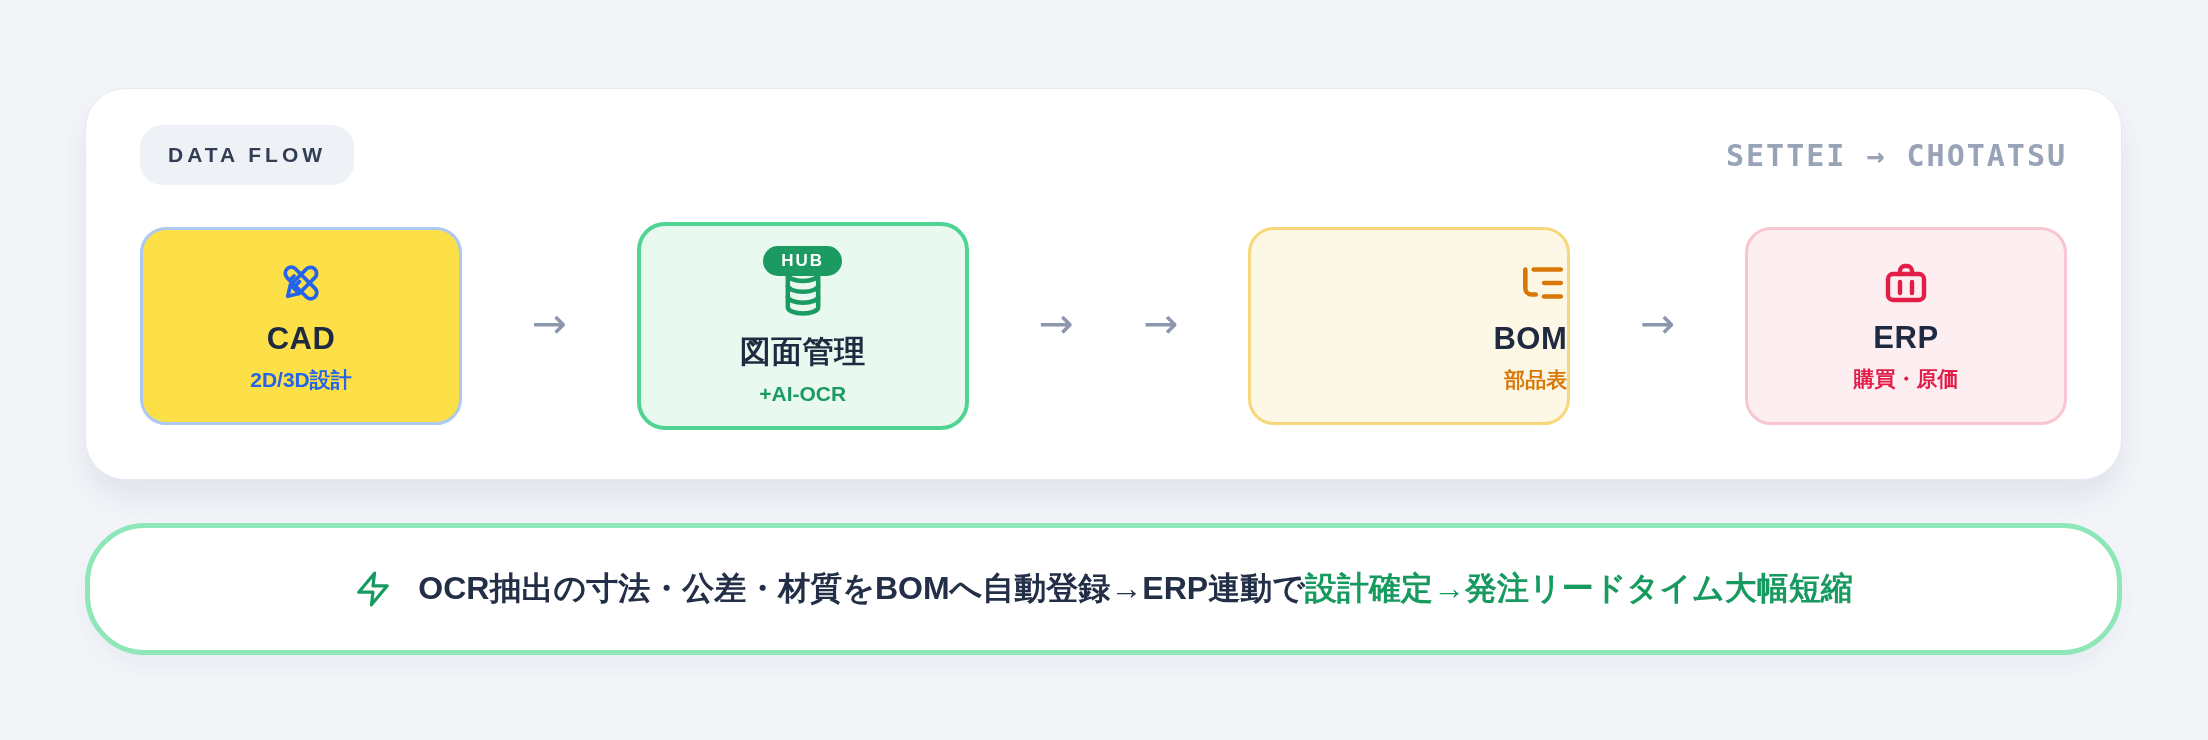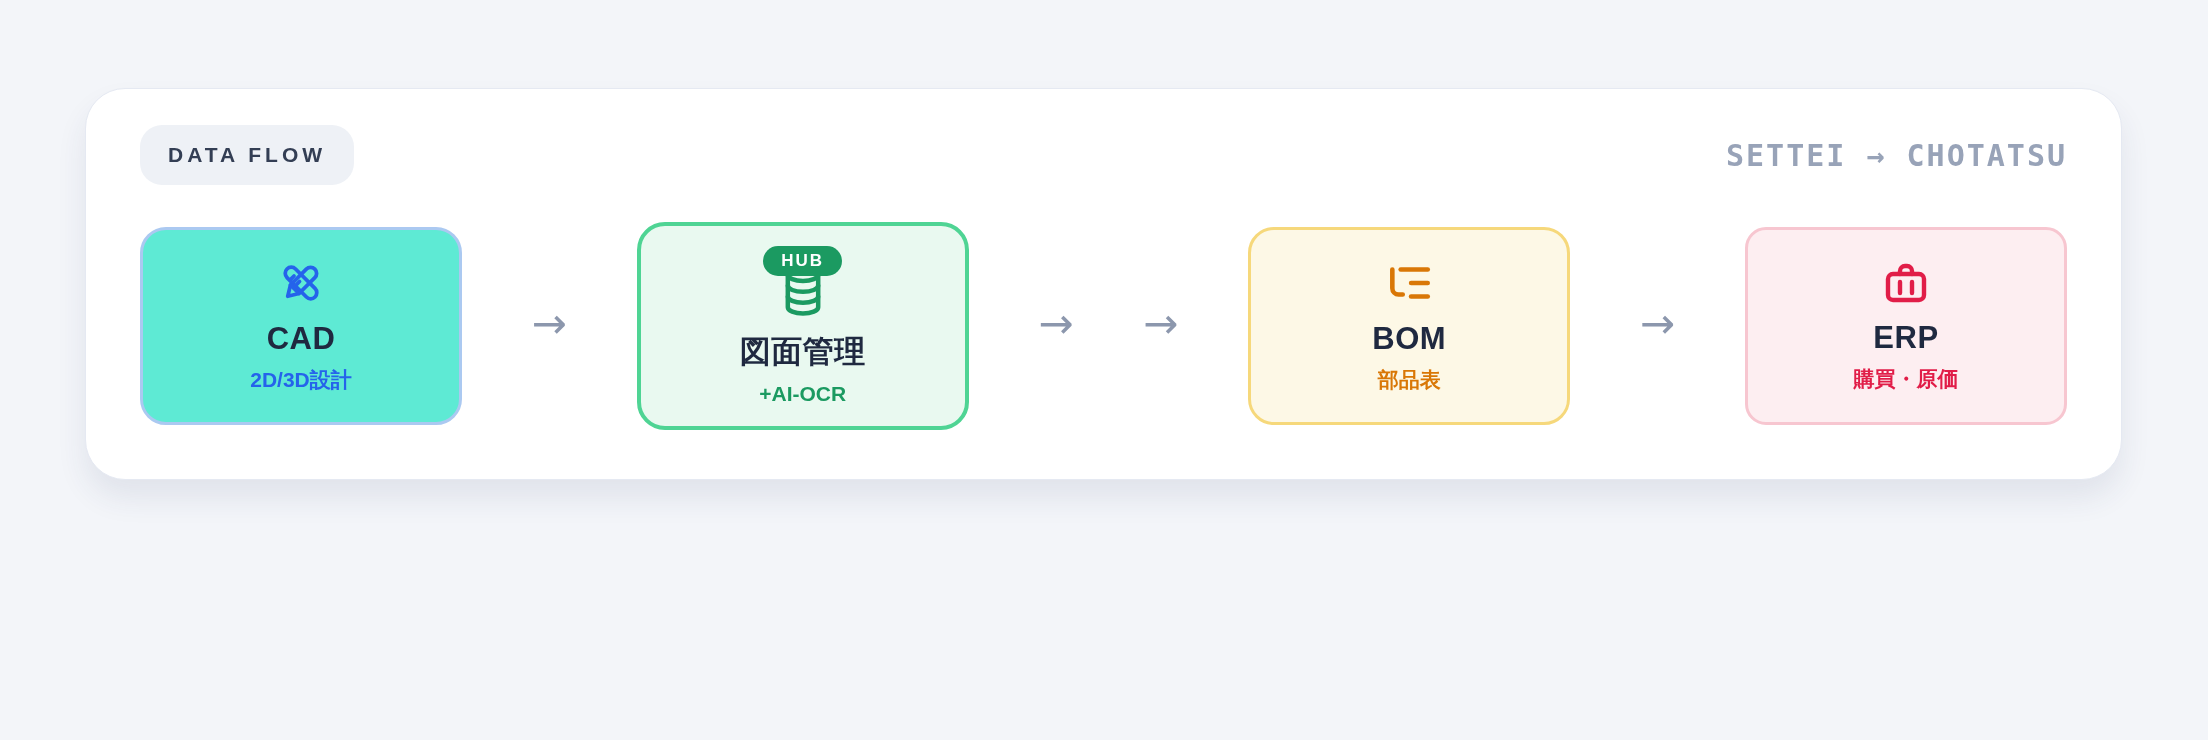--- a/index.html
+++ b/index.html
@@ -86,21 +86,21 @@
 
   <div class="panel">
 
     <div class="panel-header">
       <div class="badge-dataflow">DATA FLOW</div>
       <div class="route">SETTEI → CHOTATSU</div>
     </div>
 
     <div class="flow-row">
 
-      <div class="node" style="background: #5eead4; border-color: rgb(171, 201, 241); align-items: center; --accent: #2563eb;">
+      <div class="node" style="background: #fde047; border-color: rgb(171, 201, 241); align-items: center; --accent: #2563eb;">
         <span class="node-icon">
           <svg viewBox="0 0 48 48" width="50" height="50" fill="none" stroke="currentColor" stroke-width="3.6" stroke-linecap="round" stroke-linejoin="round">
             <g transform="rotate(-45 24 24)">
               <rect x="18.2" y="5" width="11.6" height="38" rx="5.8"></rect>
               <line x1="20.5" y1="14.5" x2="24" y2="14.5"></line>
               <line x1="20.5" y1="22" x2="24" y2="22"></line>
             </g>
             <g transform="rotate(45 24 24)">
               <path d="M18.2 11 a5.8 5.8 0 0 1 11.6 0 v21.5 l-5.8 9.5 l-5.8 -9.5 z"></path>
               <line x1="18.2" y1="32.5" x2="29.8" y2="32.5"></line>
@@ -125,45 +125,53 @@
         </span>
         <div class="node-title">図面管理</div>
         <div class="node-sub">+AI-OCR</div>
       </div>
 
       <span class="flow-arrow">→</span>
 
 
       <span class="flow-arrow">→</span>
 
-      <div class="node" style="background: rgb(253, 248, 230); border-color: rgb(246, 216, 123); --accent: #d97706;">
+      <div class="node" style="background: rgb(253, 248, 230); border-color: rgb(246, 216, 123); align-items: flex-end; --accent: #d97706;">
         <span class="node-icon">
           <svg viewBox="0 0 24 24" width="50" height="50" fill="none" stroke="currentColor" stroke-width="2.2" stroke-linecap="round" stroke-linejoin="round">
             <path d="M8 5.5 H21"></path>
             <path d="M13 12 H21"></path>
             <path d="M13 18.5 H21"></path>
             <path d="M4 5.5 v9 a3 3 0 0 0 3 3 h2"></path>
           </svg>
         </span>
         <div class="node-title">BOM</div>
         <div class="node-sub">部品表</div>
       </div>
 
       <span class="flow-arrow">→</span>
 
-      <div class="node" style="background: rgb(253, 238, 241); border-color: rgb(247, 198, 208); border-radius: 21px; --accent: #e11d48;">
+      <div class="node" style="background: rgb(253, 238, 241); border-color: rgb(247, 198, 208); --accent: #e11d48;">
         <span class="node-icon">
           <svg viewBox="0 0 24 24" width="48" height="48" fill="none" stroke="currentColor" stroke-width="2.2" stroke-linecap="round" stroke-linejoin="round">
             <rect x="3" y="7.5" width="18" height="13" rx="2.5"></rect>
             <path d="M9 7.5 V6 a2.5 2.5 0 0 1 2.5 -2.5 h1 A2.5 2.5 0 0 1 15 6 v1.5"></path>
             <path d="M9 11.5 v5.5"></path>
             <path d="M15 11.5 v5.5"></path>
           </svg>
         </span>
         <div class="node-title">ERP</div>
         <div class="node-sub">購買・原価</div>
       </div>
 
     </div>
   </div>
 
+  <div class="banner">
+    <span class="banner-icon">
+      <svg viewBox="0 0 24 24" width="38" height="38" fill="none" stroke="currentColor" stroke-width="2" stroke-linecap="round" stroke-linejoin="round">
+        <path d="M13 2 L3 14 h9 l-1 8 L21 10 h-9 l1 -8 z"></path>
+      </svg>
+    </span>
+    <div class="banner-text"><span>OCR抽出の寸法・公差・材質をBOMへ自動登録→ERP連動で</span><span class="green">設計確定→発注リードタイム大幅短縮</span></div>
+  </div>
 
 </div>
 
 </body></html>

